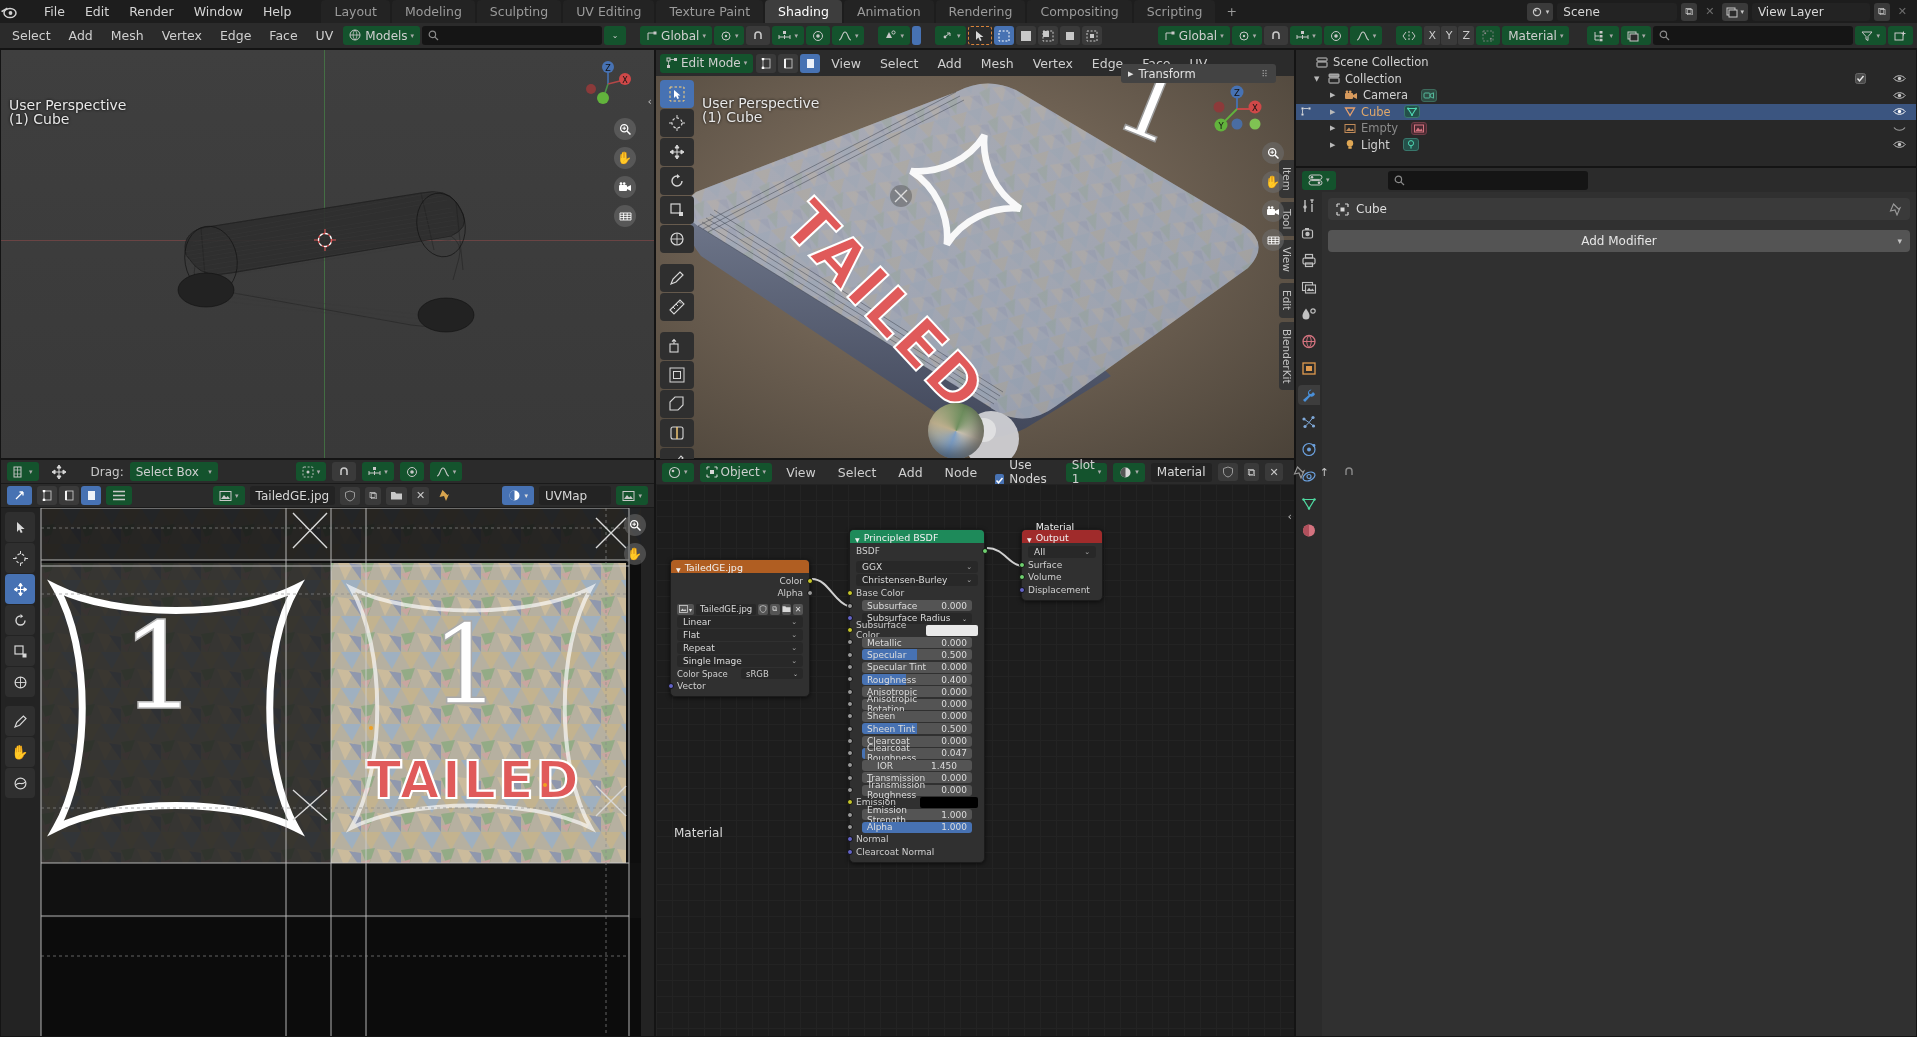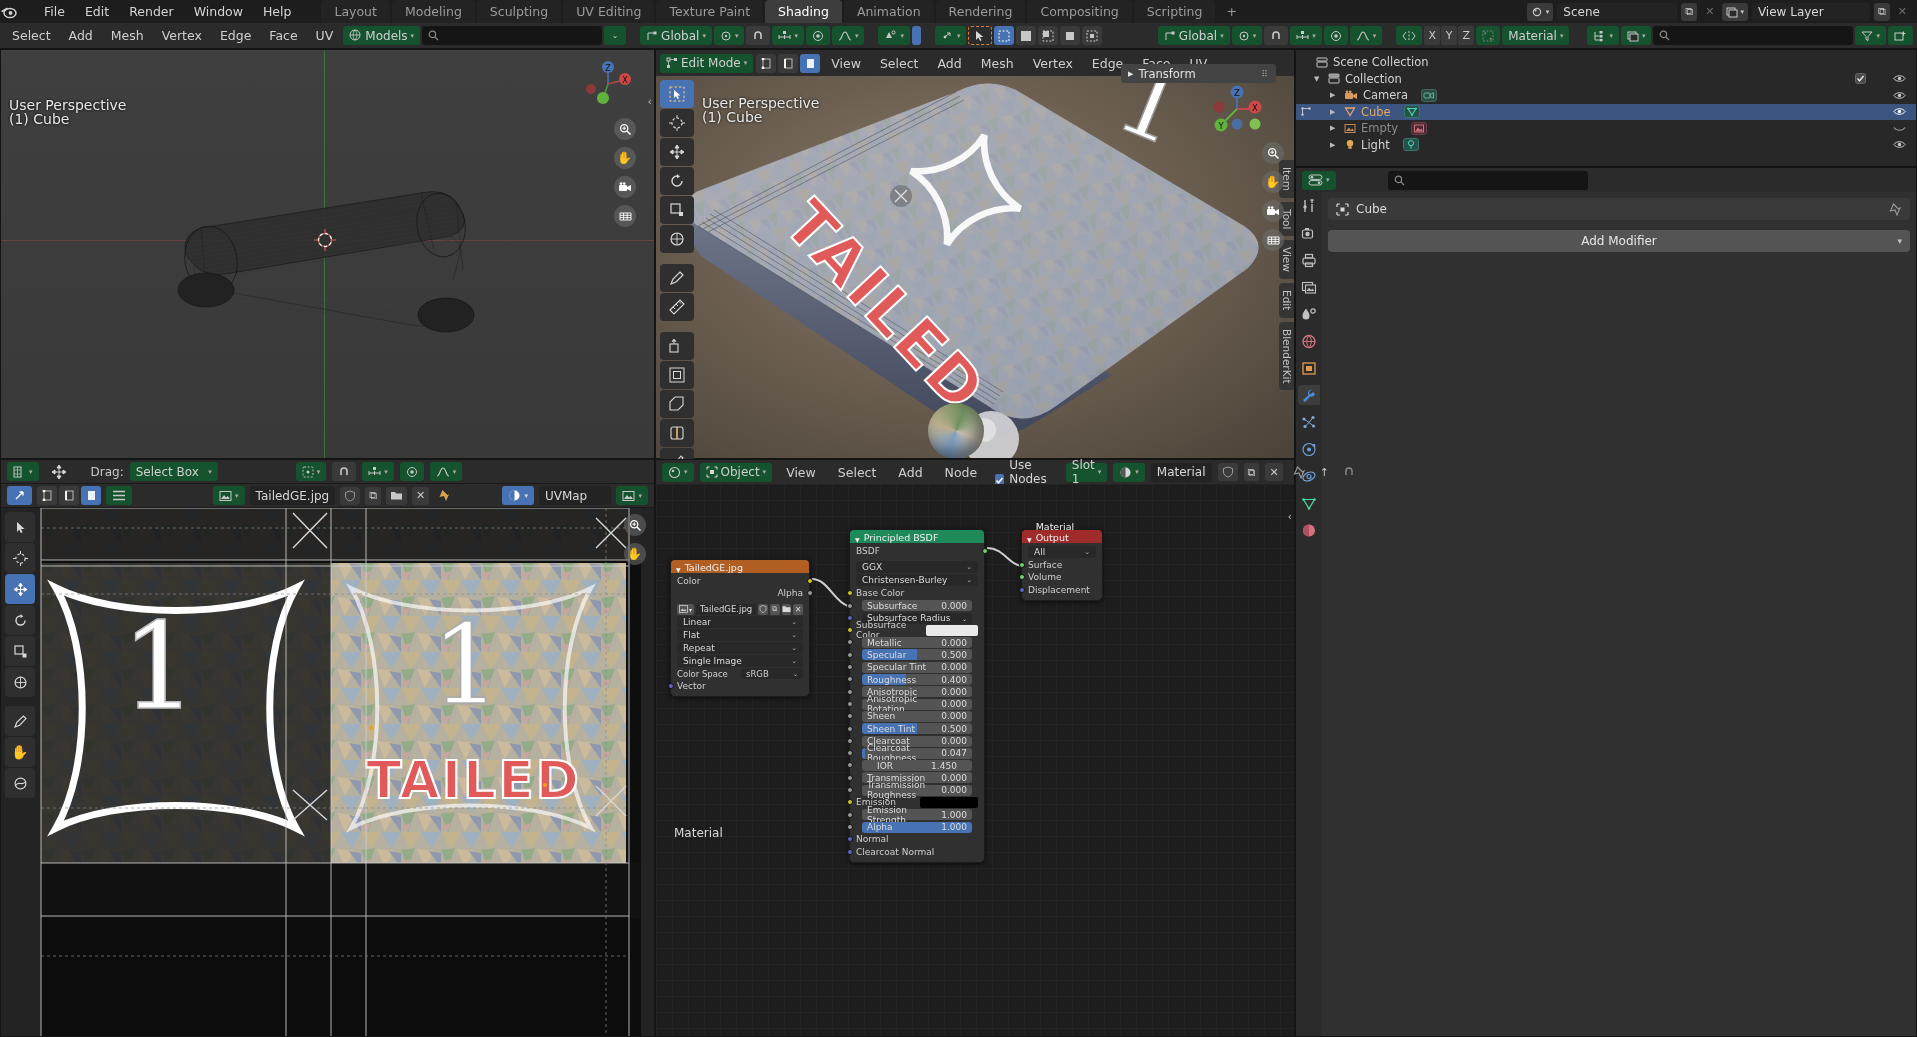--- a/index.html
+++ b/index.html
@@ -1380,21 +1380,21 @@
         <path d="M156 95 C172 95 178 118 192 122" stroke="#d0d0d0" stroke-width="2" fill="none"></path>
         <path d="M331 64 C348 64 352 80 365 82" stroke="#d0d0d0" stroke-width="2" fill="none"></path>
       </svg>
 
       <div class="node" style="left:14px;top:75px;width:140px;">
         <div class="node-hdr" style="background:#b05e22;">
           <span style="font-size:6px;">▼</span>
           <span>TailedGE.jpg</span>
         </div>
         <div class="node-body">
-          <div class="nrow" style="justify-content:flex-start;">
+          <div class="nrow" style="justify-content:flex-end;">
             <span class="sock r" style="background:#c7c729;top:3px;"></span>
             <span>Color</span>
           </div>
           <div class="nrow" style="justify-content:flex-end;">
             <span class="sock r" style="background:#9a9a9a;top:3px;"></span>
             <span>Alpha</span>
           </div>
           <div style="height:4px"></div>
           <div style="display:flex;align-items:center;margin:0 6px;gap:2px;">
             <span style="background:#545454;border-radius:2px;height:11px;display:flex;align-items:center;padding:0 2px;">

